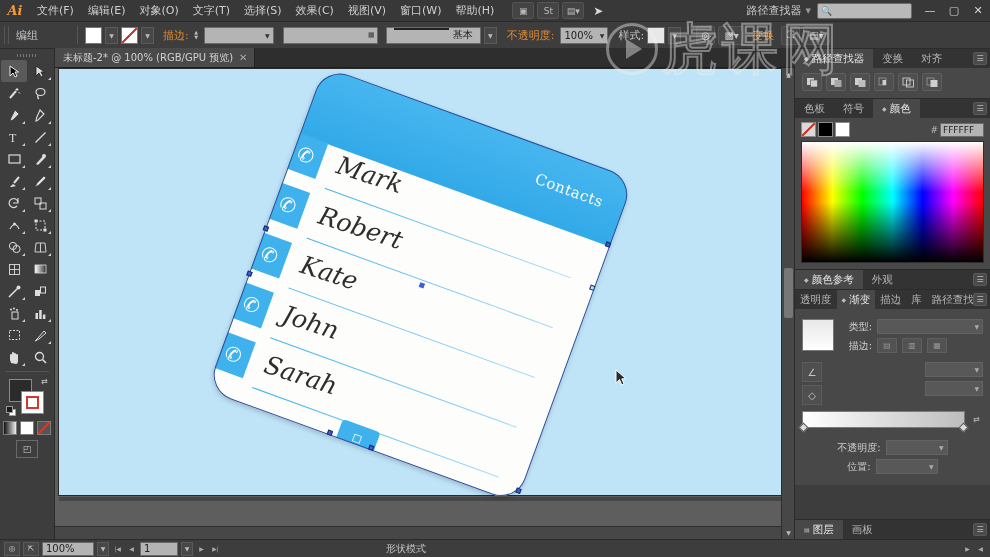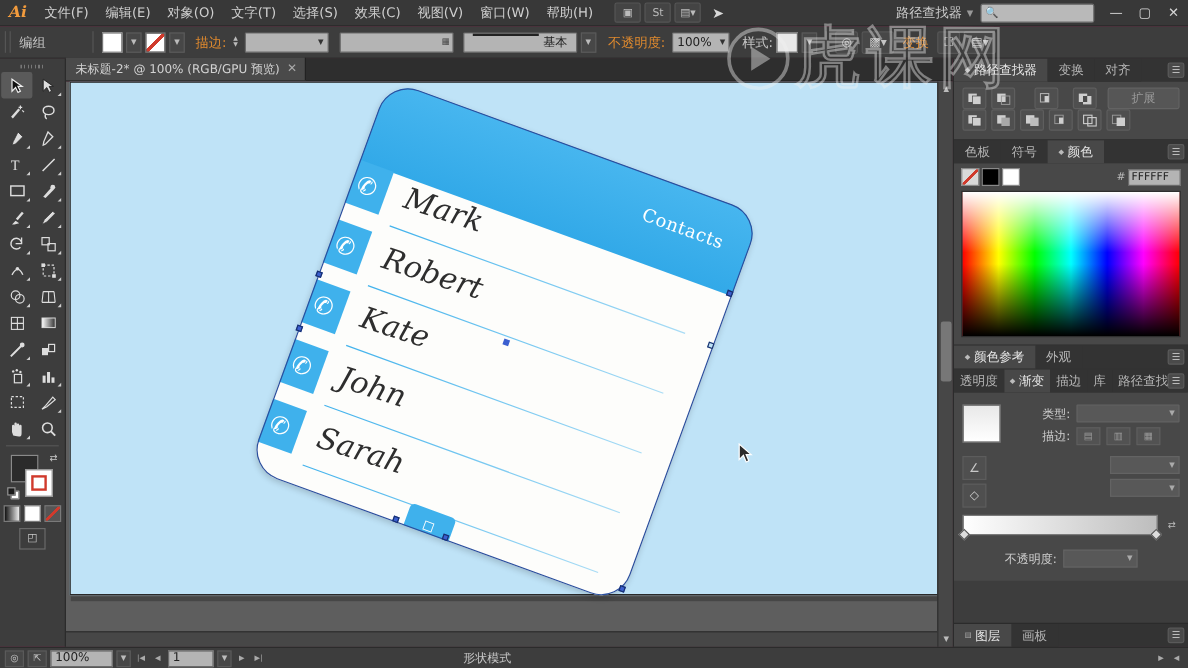--- a/index.html
+++ b/index.html
@@ -282,21 +282,21 @@
   .hexfield { width:44px;height:14px;background:#b4b4b4;border:1px solid #6a6a6a;
      font-size:9px;color:#222;display:flex;align-items:center;padding:0 2px;}
   .spectrum {
     margin-top:4px; width:100%; height:122px; border:1px solid #2e2e2e;
     background:
       linear-gradient(to bottom, rgba(255,255,255,1) 0%, rgba(255,255,255,0) 42%, rgba(0,0,0,0) 50%, rgba(0,0,0,1) 100%),
       linear-gradient(to right,#ff0000,#ffff00,#00ff00,#00ffff,#0000ff,#ff00ff,#ff0000);
     position:relative;
   }
   
-  .grad-row { display:flex; gap:24px; margin-top:3px; }
+  .grad-row { display:flex; gap:4px; margin-top:3px; }
   .grad-thumb { width:32px;height:32px;background:linear-gradient(to bottom,#e8e8e8,#ffffff);border:1px solid #777;}
   .g-field { flex:1; }
   .g-line { display:flex; align-items:center; gap:5px; margin-bottom:4px; }
   .g-lbl { font-size:10px;color:#cfcfcf; width:34px; text-align:right; }
   .g-combo { flex:1; height:15px;background:#585858;border:1px solid #636363;border-radius:1px;
      display:flex;align-items:center;justify-content:flex-end;padding-right:3px;}
   .g-combo .cc{font-size:6px;color:#aaa;}
   .g-sm { width:20px;height:15px;background:#525252;border:1px solid #5e5e5e;
      display:flex;align-items:center;justify-content:center;font-size:8px;color:#999;}
   .g-num { width:58px;height:15px;background:#585858;border:1px solid #636363;
@@ -698,48 +698,20 @@
         <div class="iconrow">
           <div class="pf-btn">
             <svg width="13" height="11" viewBox="0 0 13 11">
                 <rect x="1" y="1" width="7" height="7" fill="#cfcfcf"></rect>
                 <rect x="4.5" y="3" width="7" height="7" fill="#cfcfcf" stroke="#4a4a4a" stroke-width=".6"></rect>
               </svg>
           </div>
           <div class="pf-btn">
             <svg width="13" height="11" viewBox="0 0 13 11">
                 <rect x="1" y="1" width="7" height="7" fill="#cfcfcf"></rect>
-                <rect x="4.5" y="3" width="7" height="7" fill="none" stroke="#9a9a9a" stroke-width=".8"></rect>
-              </svg>
-          </div>
-          <div class="pf-btn" style="margin-left:12px">
-            <svg width="13" height="11" viewBox="0 0 13 11">
-                <rect x="1" y="1" width="7" height="7" fill="none" stroke="#bbb" stroke-width=".8"></rect>
-                <rect x="4.5" y="3" width="3.5" height="5" fill="#cfcfcf"></rect>
-              </svg>
-          </div>
-          <div class="pf-btn" style="margin-left:8px">
-            <svg width="13" height="11" viewBox="0 0 13 11">
-                <rect x="1" y="1" width="7" height="7" fill="#cfcfcf"></rect>
-                <rect x="4.5" y="3" width="7" height="7" fill="#cfcfcf"></rect>
-                <rect x="4.5" y="3" width="3.5" height="5" fill="#4a4a4a"></rect>
-              </svg>
-          </div>
-          <div class="expand-btn">扩展</div>
-        </div>
-        <div class="iconrow">
-          <div class="pf-btn">
-            <svg width="13" height="11" viewBox="0 0 13 11">
-                <rect x="1" y="1" width="7" height="7" fill="#cfcfcf"></rect>
-                <rect x="4.5" y="3" width="7" height="7" fill="#cfcfcf" stroke="#4a4a4a" stroke-width=".6"></rect>
-              </svg>
-          </div>
-          <div class="pf-btn">
-            <svg width="13" height="11" viewBox="0 0 13 11">
-                <rect x="1" y="1" width="7" height="7" fill="#cfcfcf"></rect>
                 <rect x="4.5" y="3" width="7" height="7" fill="#a8a8a8"></rect>
               </svg>
           </div>
           <div class="pf-btn">
             <svg width="13" height="11" viewBox="0 0 13 11">
                 <rect x="1" y="1" width="7" height="7" fill="#cfcfcf"></rect>
                 <rect x="4.5" y="3" width="7" height="7" fill="#bdbdbd"></rect>
               </svg>
           </div>
           <div class="pf-btn">
@@ -876,20 +848,27 @@
           <span class="grevbtn">⇄</span>
         </div>
 
         <div class="g-line" style="margin-top:12px;justify-content:center">
           <span class="g-lbl" style="width:auto">不透明度:</span>
           <span class="g-num" style="width:62px">
             <span></span>
             <span class="cc">▼</span>
           </span>
         </div>
+        <div class="g-line" style="margin-top:4px;justify-content:center">
+          <span class="g-lbl" style="width:auto">位置:</span>
+          <span class="g-num" style="width:62px">
+            <span></span>
+            <span class="cc">▼</span>
+          </span>
+        </div>
       </div>
     </div>
 
     <div class="panel layers-tabs" style="border-bottom:none">
       <div class="tabrow">
         <div class="ptab active">
           <span class="dia">▤</span>
           <span>图层</span>
         </div>
         <div class="ptab">

